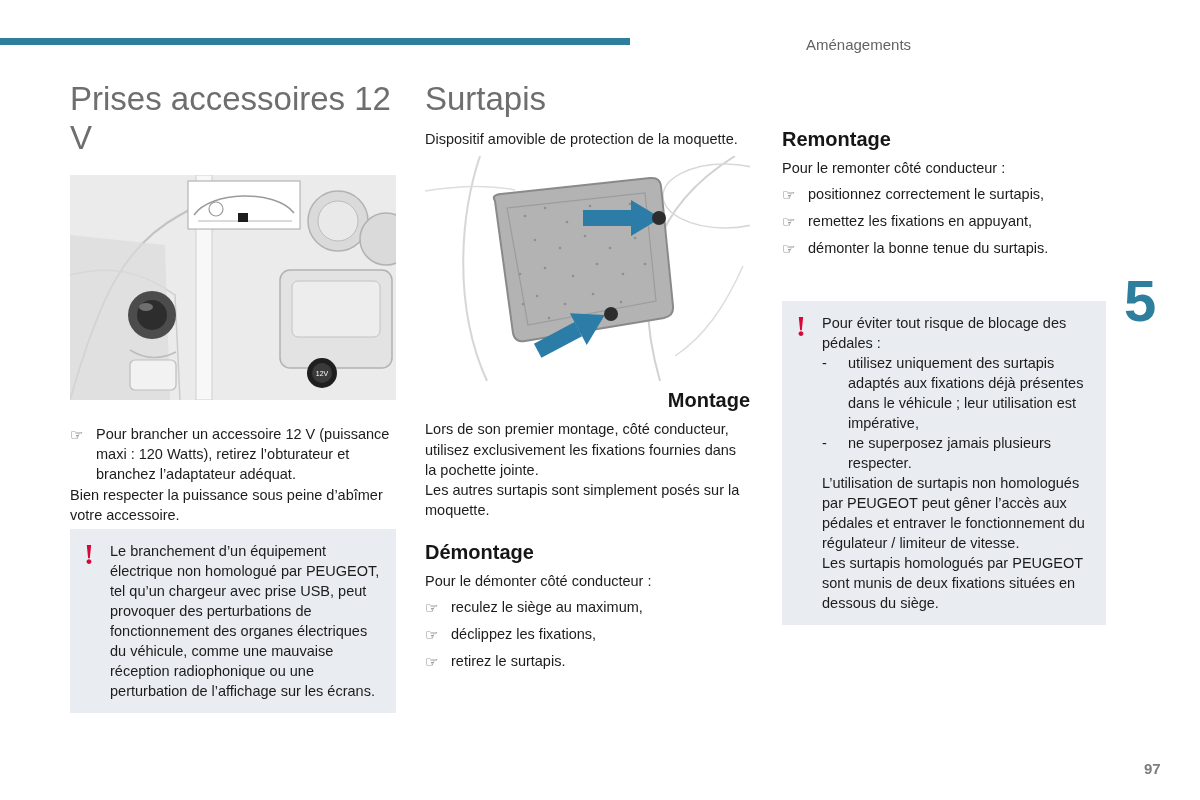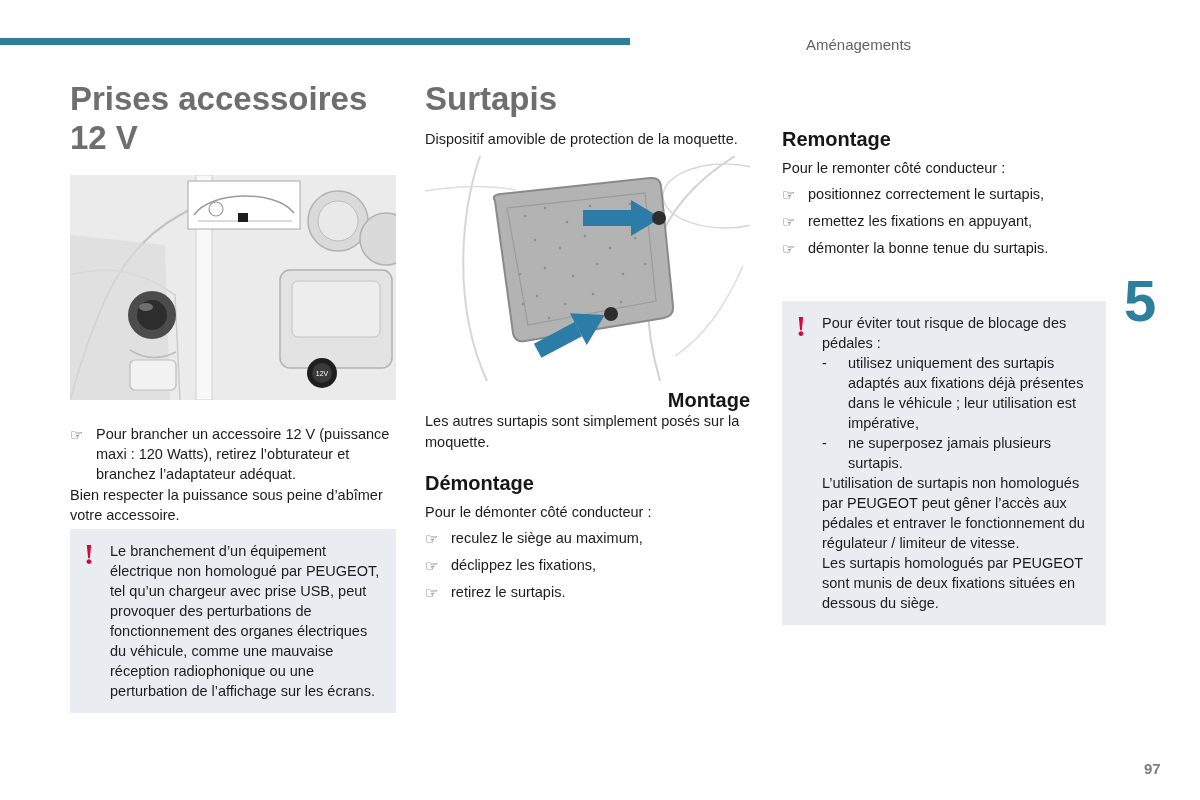--- a/index.html
+++ b/index.html
@@ -28,21 +28,21 @@
   .page-num {
     position: absolute; left: 1144px; top: 758px;
     font-size: 15px; font-weight: bold; color: #7d7d7d;
   }
   .col { position: absolute; top: 80px; }
   .col1 { left: 70px;  width: 326px; }
   .col2 { left: 425px; width: 325px; }
   .col3 { left: 782px; width: 324px; top: 128px; }
 
   h1 {
-    font-size: 33px; font-weight: 700; color: #6e6e6e; line-height: 1.18;
+    font-size: 33px; font-weight: 400; color: #6e6e6e; line-height: 1.18;
   }
   h2 {
     font-size: 20px; font-weight: bold; color: #161616; line-height: 1.1;
   }
   .figure { margin-top: 17px; display: block; }
   .col2 .figure { margin-top: 7px; }
 
   .intro { margin-top: 10px; }
   .bullet-row { display: flex; }
   .bullet-row .pointer {
@@ -170,20 +170,21 @@
     </g>
     <circle cx="234" cy="62" r="7" fill="#2d2d2d"></circle>
     <g transform="rotate(-28 148 176)">
       <rect x="108" y="168" width="46" height="16" fill="#2b7ca6"></rect>
       <polygon points="154,158 154,194 184,176" fill="#2b7ca6"></polygon>
     </g>
     <circle cx="186" cy="158" r="7" fill="#2d2d2d"></circle>
   </svg>
 
   <h2 class="mt20">Montage</h2>
+  <p class="mt8">Lors de son premier montage, côté conducteur, utilisez exclusivement les fixations fournies dans la pochette jointe.</p>
   <p>Les autres surtapis sont simplement posés sur la moquette.</p>
 
   <h2 class="mt34">Démontage</h2>
   <p class="mt8">Pour le démonter côté conducteur :</p>
   <div class="list">
     <div class="bullet-row">
       <span class="pointer">☞</span>
       <div>reculez le siège au maximum,</div>
     </div>
     <div class="bullet-row">
@@ -218,19 +219,19 @@
   <div class="warnbox">
     <span class="warn-icon">!</span>
     <div class="warn-content">
       <p>Pour éviter tout risque de blocage des pédales :</p>
       <div class="dash-row">
         <span class="dash">-</span>
         <div>utilisez uniquement des surtapis adaptés aux fixations déjà présentes dans le véhicule ; leur utilisation est impérative,</div>
       </div>
       <div class="dash-row">
         <span class="dash">-</span>
-        <div>ne superposez jamais plusieurs surtapis.</div>
+        <div>ne superposez jamais plusieurs respecter.</div>
       </div>
       <p>L’utilisation de surtapis non homologués par PEUGEOT peut gêner l’accès aux pédales et entraver le fonctionnement du régulateur / limiteur de vitesse.</p>
       <p>Les surtapis homologués par PEUGEOT sont munis de deux fixations situées en dessous du siège.</p>
     </div>
   </div>
 </div>
 
 </body></html>

